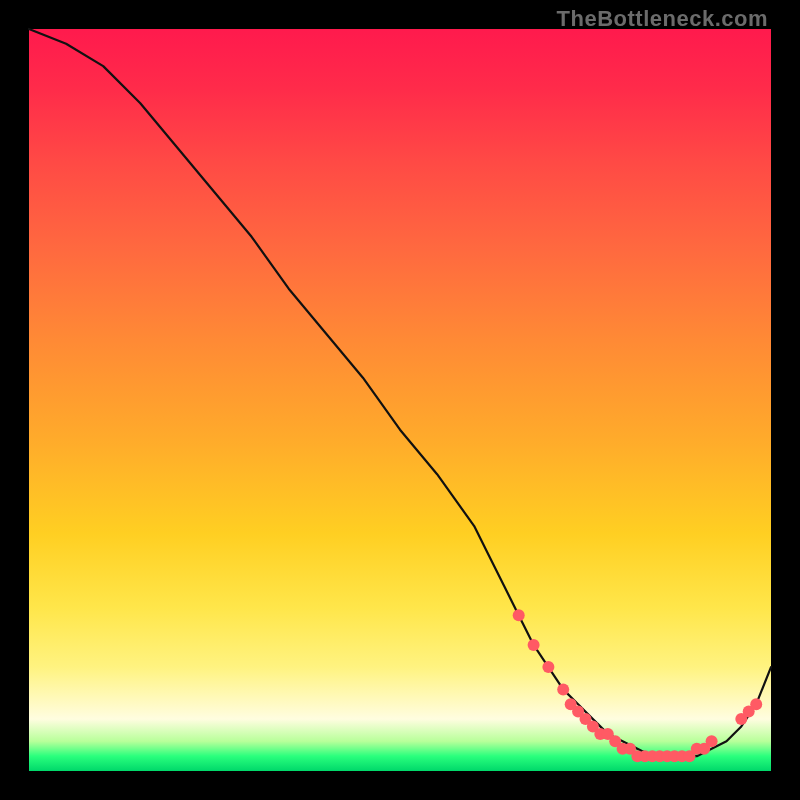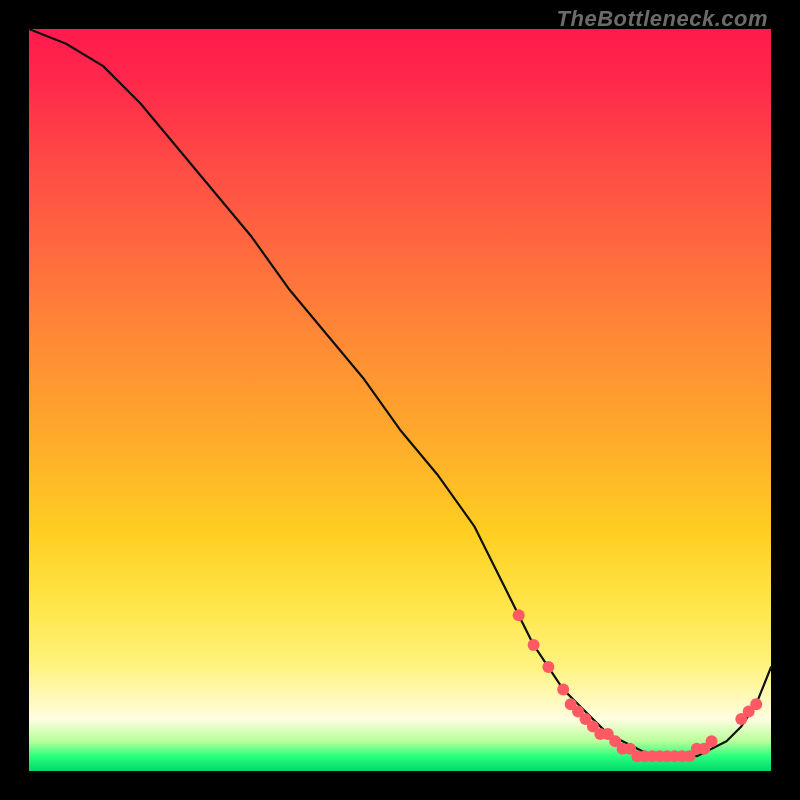--- a/index.html
+++ b/index.html
@@ -9,21 +9,20 @@
     height: 800px;
     background: #000;
     overflow: hidden;
     font-family: Arial, Helvetica, sans-serif;
   }
   .frame {
     position: relative;
     width: 800px;
     height: 800px;
     background: #000;
-    font-style: italic;
   }
   .plot {
     position: absolute;
     left: 29px;
     top: 29px;
     width: 742px;
     height: 742px;
     
     background: linear-gradient(
       to bottom,

